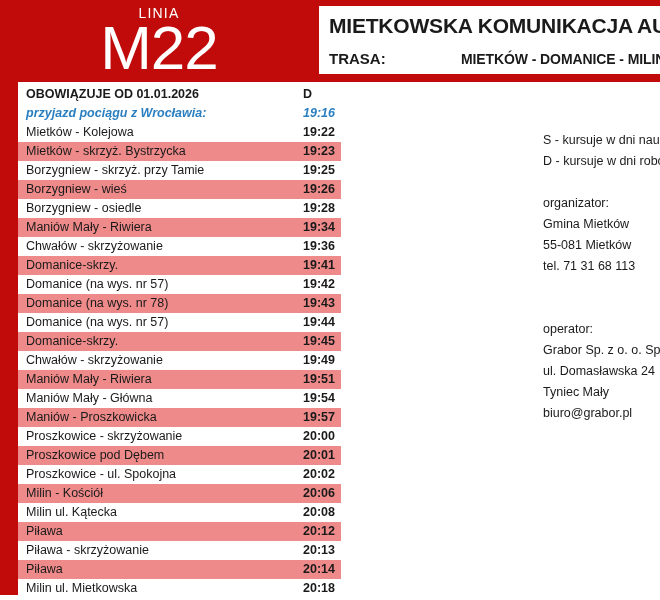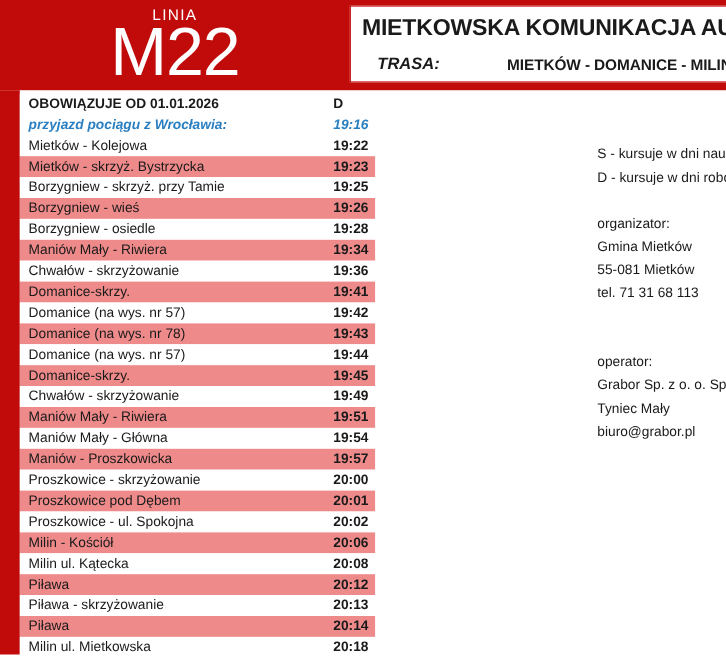--- a/index.html
+++ b/index.html
@@ -82,24 +82,22 @@
     font-size: 21px;
     font-weight: bold;
     color: #1a1a1a;
     letter-spacing: -0.2px;
   }
   .trasa-label {
     position: absolute;
     left: 10px;
     top: 44px;
     font-size: 15px;
-    font-style: italic;
-    font-weight: bold;
-    color: #1a1a1a;
-    margin-left: 14px;
+    font-weight: bold;
+    color: #1a1a1a;
   }
   .trasa-value {
     position: absolute;
     left: 142px;
     top: 45px;
     white-space: nowrap;
     font-size: 14px;
     font-weight: bold;
     color: #1a1a1a;
     letter-spacing: -0.1px;
@@ -319,17 +317,18 @@
     <div class="info-line">D - kursuje w dni robocze</div>
     <div class="info-gap"></div>
     <div class="info-line">organizator:</div>
     <div class="info-line">Gmina Mietków</div>
     <div class="info-line">55-081 Mietków</div>
     <div class="info-line">tel. 71 31 68 113</div>
     <div class="info-gap"></div>
     <div class="info-gap"></div>
     <div class="info-line">operator:</div>
     <div class="info-line">Grabor Sp. z o. o. Sp. k.</div>
+    <div class="info-line">ul. Domasławska 24</div>
     <div class="info-line">Tyniec Mały</div>
     <div class="info-line">biuro@grabor.pl</div>
   </div>
 
 </div>
 
 </body></html>

